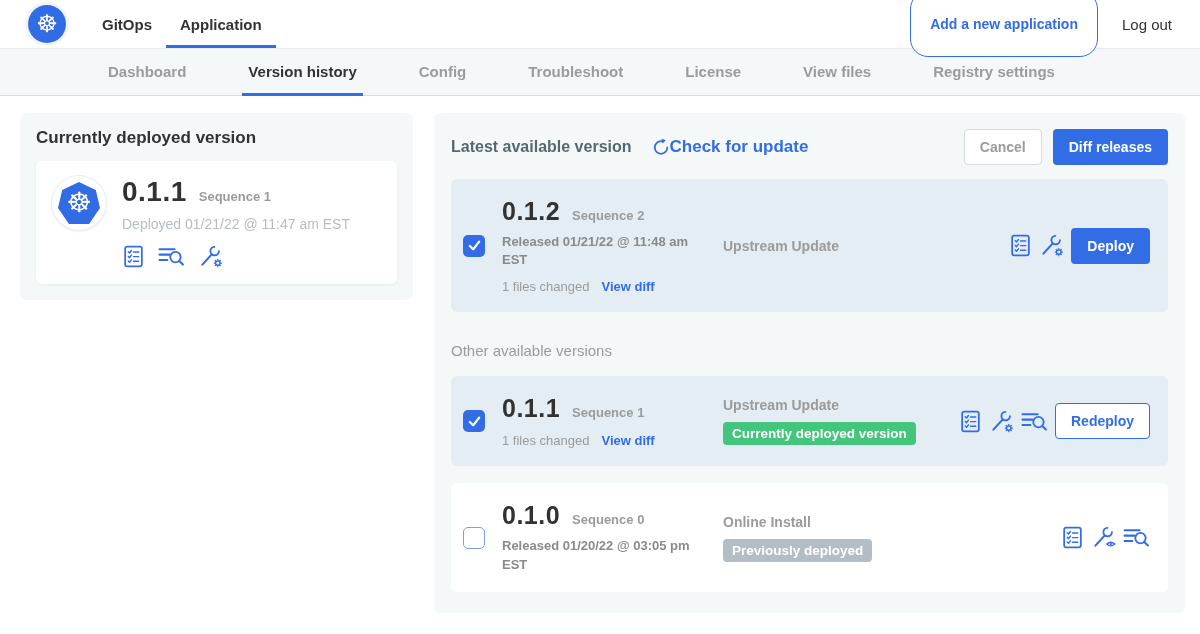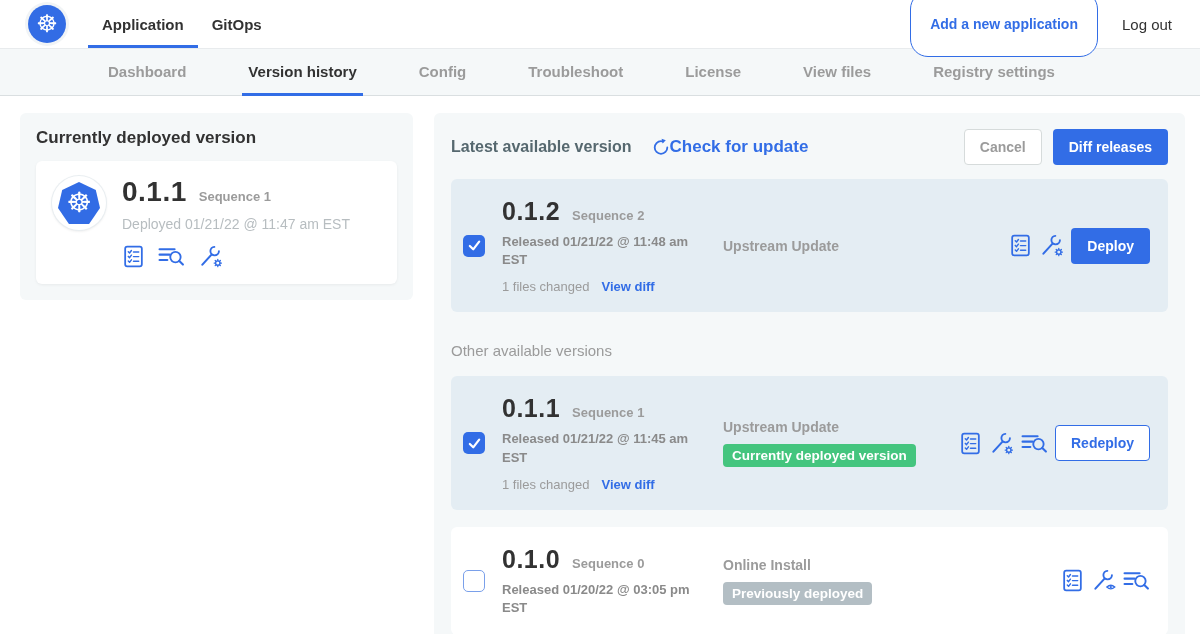--- a/index.html
+++ b/index.html
@@ -199,22 +199,22 @@
       <polyline points="4.5,10.5 8.5,14.5 15.5,5.5" fill="none" stroke="#ffffff" stroke-width="2.6" stroke-linecap="round" stroke-linejoin="round"></polyline>
     </symbol>
   </defs>
 </svg>
 
 <header class="topnav">
   <div class="brand-logo">
       <span>☸</span>
     </div>
   <div class="nav-tabs">
+    <div class="nav-tab">GitOps</div>
     <div class="nav-tab active">Application</div>
-    <div class="nav-tab">GitOps</div>
   </div>
   <div class="topnav-spacer"></div>
   <button class="add-app-btn">Add a new application</button>
   <span class="logout">Log out</span>
 </header>
 
 <nav class="subnav">
   <div class="subnav-item">Dashboard</div>
   <div class="subnav-item active">Version history</div>
   <div class="subnav-item">Config</div>
@@ -317,21 +317,20 @@
       <div class="checkbox checked">
         <svg class="icon" width="17" height="17">
             <use href="#icon-check"></use>
           </svg>
       </div>
       <div class="version-col">
         <div class="ver-line">
           <span class="v-num">0.1.1</span>
           <span class="seq">Sequence 1</span>
         </div>
-        <div class="released">Released 01/21/22 @ 11:45 am EST</div>
         <div class="files-line">
           <span>1 files changed</span>
           <span class="view-diff">View diff</span>
         </div>
       </div>
       <div class="source-col">
         <div class="source-label">Upstream Update</div>
         <div class="badge badge-green">Currently deployed version</div>
       </div>
       <div class="actions">

